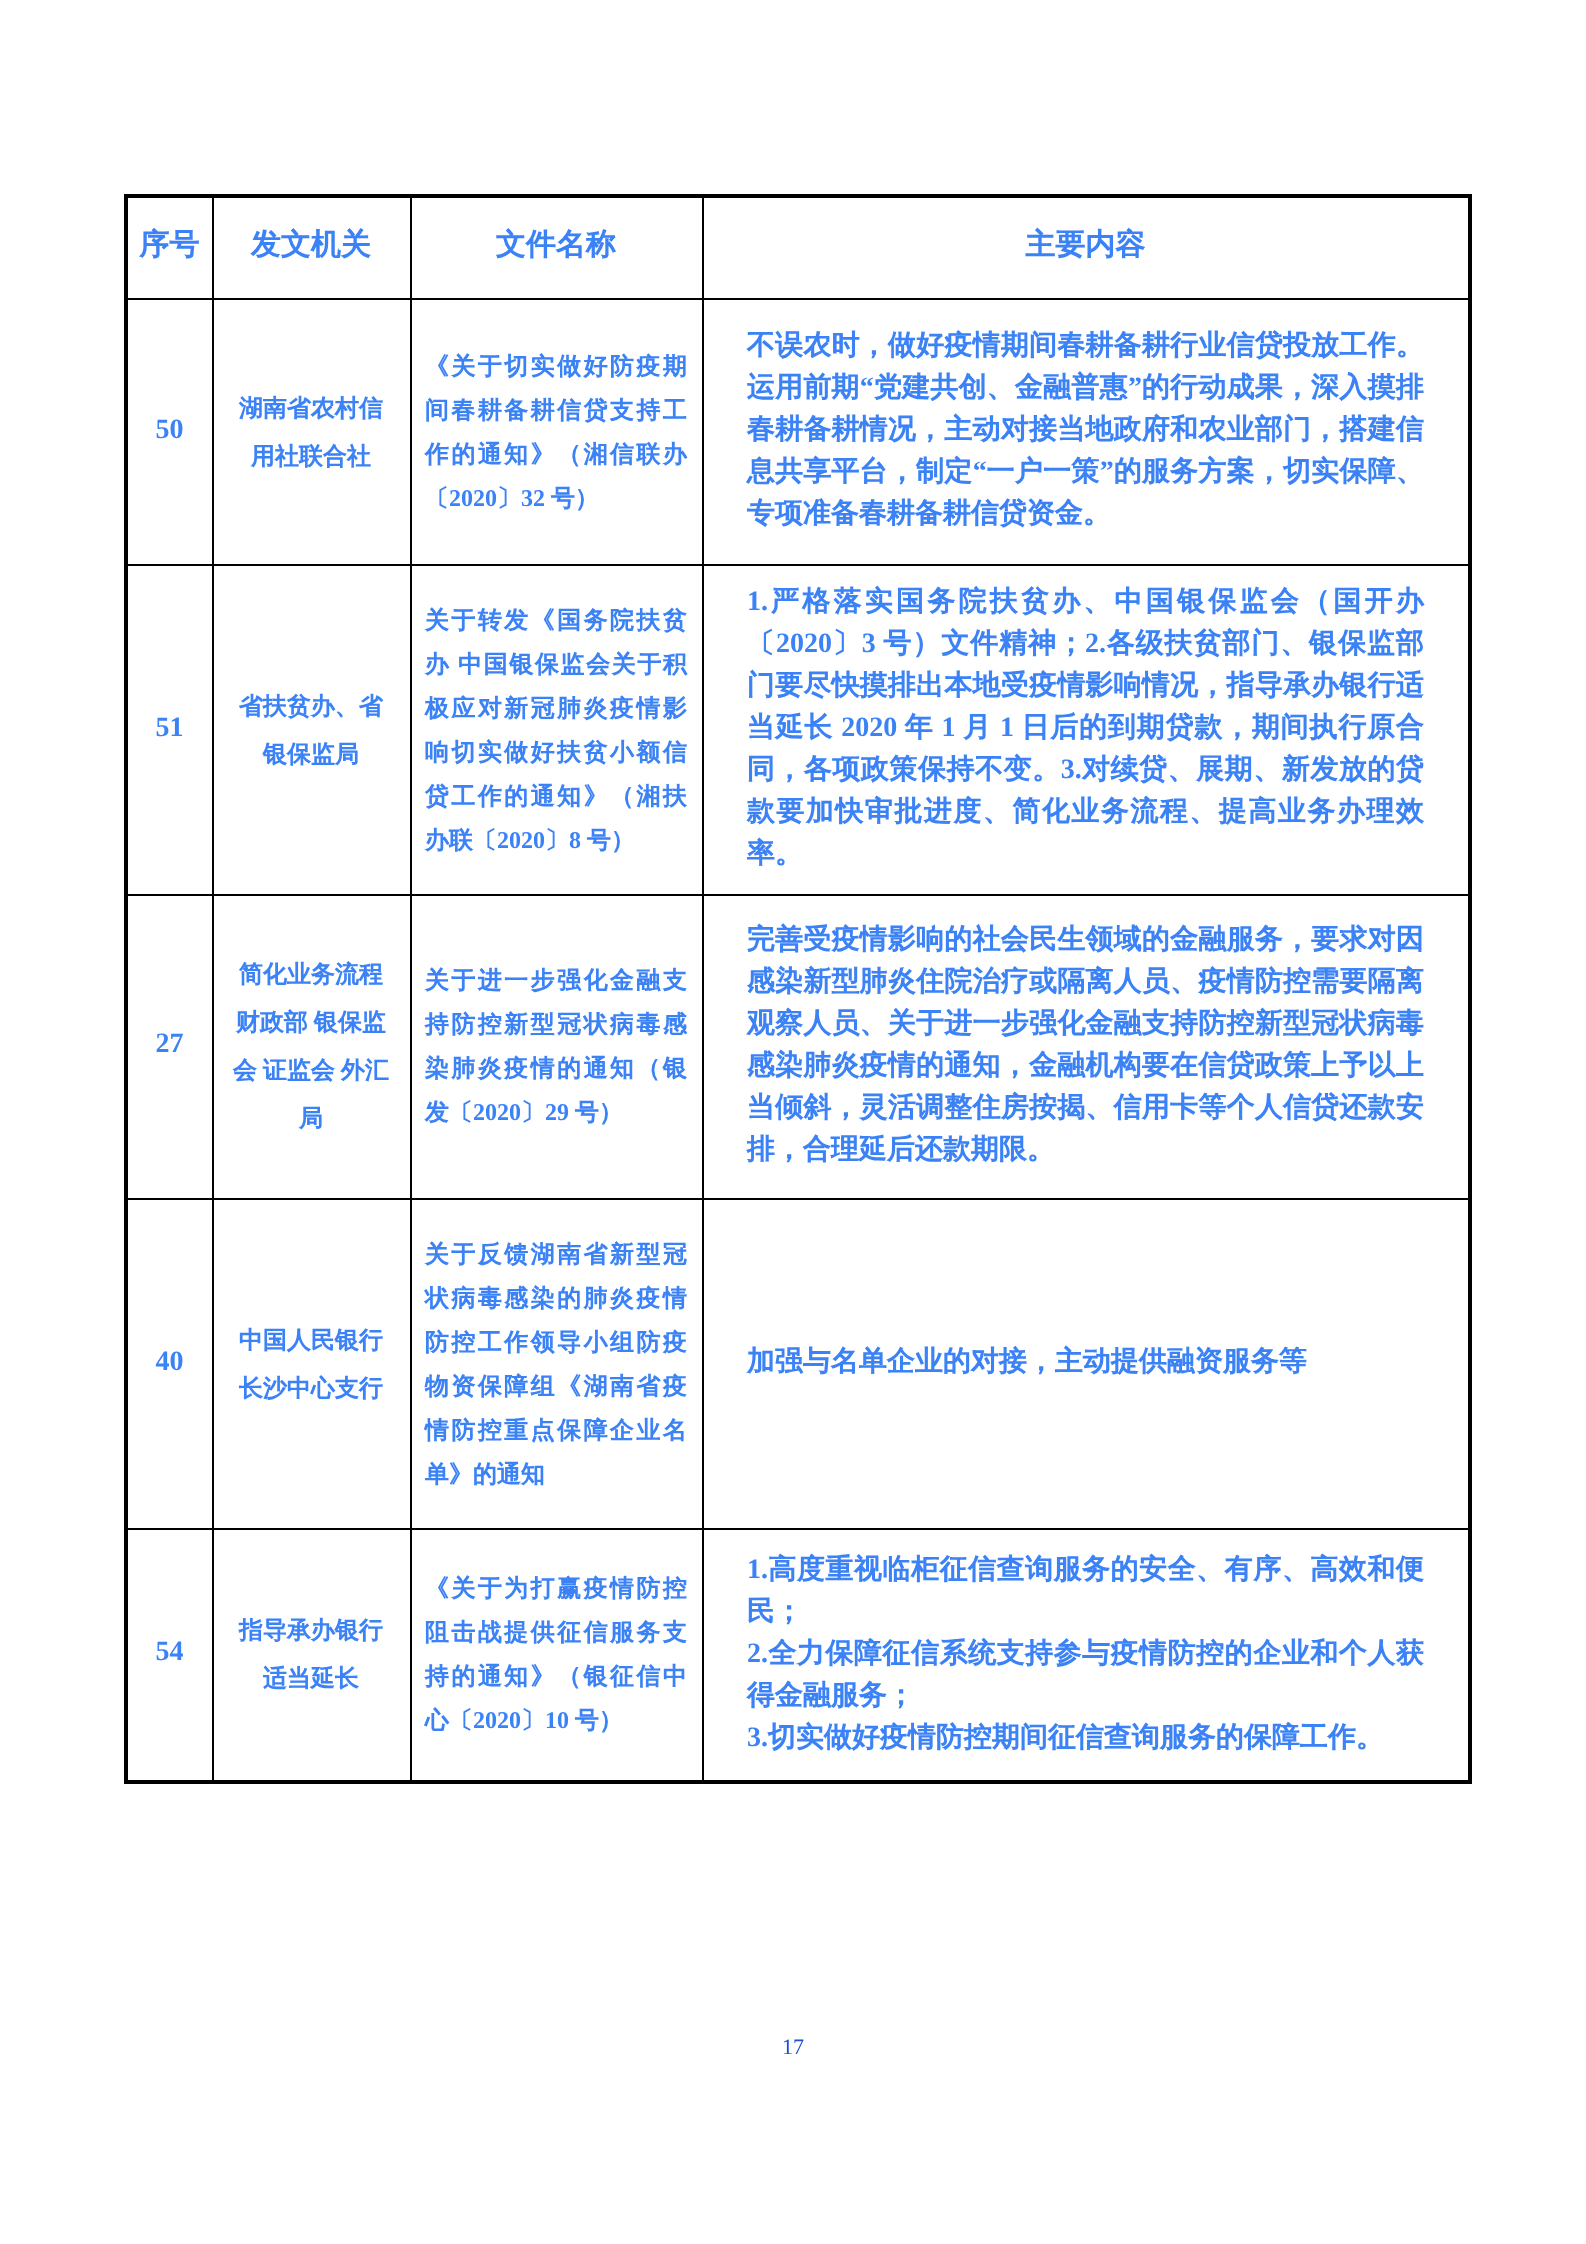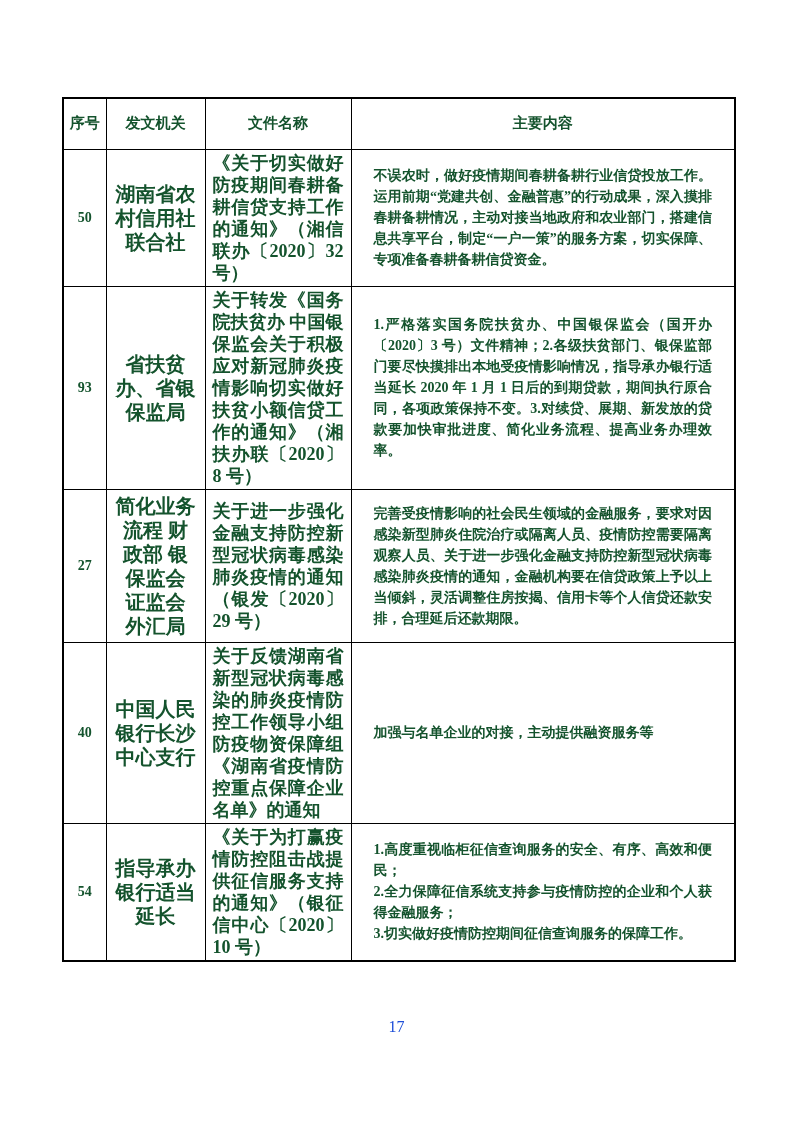--- a/index.html
+++ b/index.html
@@ -27,68 +27,68 @@
   }
   .doc-table col.c-seq     { width: 43px; }
   .doc-table col.c-agency  { width: 99px; }
   .doc-table col.c-doc     { width: 146px; }
   .doc-table col.c-content { width: 384px; }
 
   .doc-table th, .doc-table td {
     border: 1px solid #000;
     vertical-align: middle;
     font-weight: 700;
-    color: #14532d;
+    color: #3b82f6;
   }
   .doc-table tr.hdr { height: 51px; }
   .doc-table tr.r0  { height: 133px; }
   .doc-table tr.r1  { height: 165px; }
   .doc-table tr.r2  { height: 152px; }
   .doc-table tr.r3  { height: 165px; }
   .doc-table tr.r4  { height: 127px; }
 
   .doc-table th {
     font-size: 15px;
     line-height: 21px;
     text-align: center;
     padding: 2px;
   }
   td.cell-seq {
     font-size: 14px;
     text-align: center;
     padding: 2px;
   }
   td.cell-agency {
-    font-size: 20px;
+    font-size: 12px;
     line-height: 24px;
     text-align: center;
     padding: 4px 9px;
   }
   td.cell-doc {
-    font-size: 18px;
+    font-size: 12px;
     line-height: 22px;
     text-align: justify;
     text-justify: inter-ideograph;
     padding: 2px 7px;
   }
   td.cell-content {
     font-size: 14px;
     line-height: 21px;
     text-align: justify;
     text-justify: inter-ideograph;
     white-space: pre-wrap;
     padding: 2px 22px;
   }
   .page-number {
     position: absolute;
     left: 0;
     right: 0;
     top: 1018px;
     text-align: center;
-    font-size: 16px;
+    font-size: 11px;
     color: #1d4ed8;
   }
 </style>
 </head>
 <body>
 
 <div class="page">
 
   <table class="doc-table">
     <colgroup>
@@ -106,21 +106,21 @@
       </tr>
     </thead>
     <tbody>
       <tr class="r0">
         <td class="cell-seq">50</td>
         <td class="cell-agency">湖南省农村信用社联合社</td>
         <td class="cell-doc">《关于切实做好防疫期间春耕备耕信贷支持工作的通知》（湘信联办〔2020〕32 号）</td>
         <td class="cell-content">不误农时，做好疫情期间春耕备耕行业信贷投放工作。运用前期“党建共创、金融普惠”的行动成果，深入摸排春耕备耕情况，主动对接当地政府和农业部门，搭建信息共享平台，制定“一户一策”的服务方案，切实保障、专项准备春耕备耕信贷资金。</td>
       </tr>
       <tr class="r1">
-        <td class="cell-seq">93</td>
+        <td class="cell-seq">51</td>
         <td class="cell-agency">省扶贫办、省银保监局</td>
         <td class="cell-doc">关于转发《国务院扶贫办 中国银保监会关于积极应对新冠肺炎疫情影响切实做好扶贫小额信贷工作的通知》（湘扶办联〔2020〕8 号）</td>
         <td class="cell-content">1.严格落实国务院扶贫办、中国银保监会（国开办〔2020〕3 号）文件精神；2.各级扶贫部门、银保监部门要尽快摸排出本地受疫情影响情况，指导承办银行适当延长 2020 年 1 月 1 日后的到期贷款，期间执行原合同，各项政策保持不变。3.对续贷、展期、新发放的贷款要加快审批进度、简化业务流程、提高业务办理效率。</td>
       </tr>
       <tr class="r2">
         <td class="cell-seq">27</td>
         <td class="cell-agency">简化业务流程 财政部 银保监会 证监会 外汇局</td>
         <td class="cell-doc">关于进一步强化金融支持防控新型冠状病毒感染肺炎疫情的通知（银发〔2020〕29 号）</td>
         <td class="cell-content">完善受疫情影响的社会民生领域的金融服务，要求对因感染新型肺炎住院治疗或隔离人员、疫情防控需要隔离观察人员、关于进一步强化金融支持防控新型冠状病毒感染肺炎疫情的通知，金融机构要在信贷政策上予以上当倾斜，灵活调整住房按揭、信用卡等个人信贷还款安排，合理延后还款期限。</td>
       </tr>

